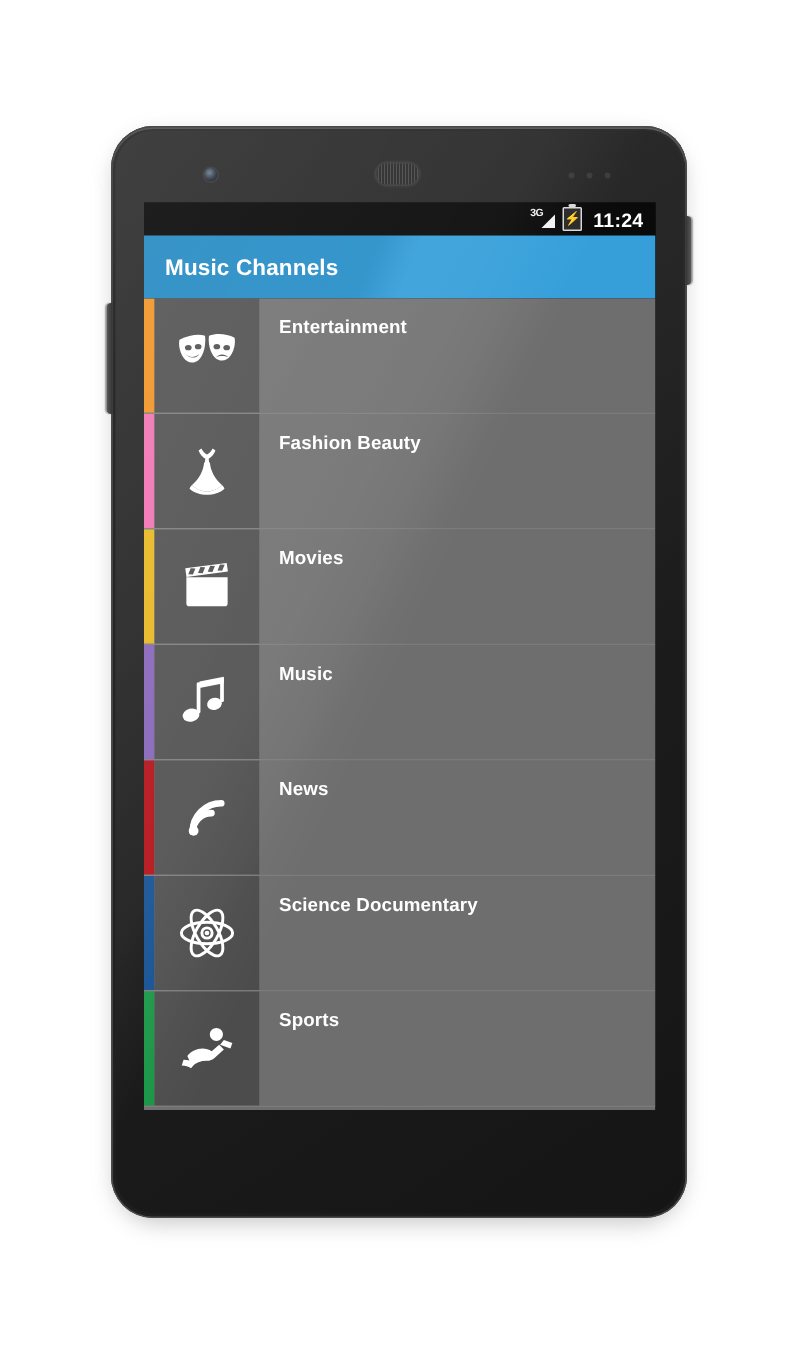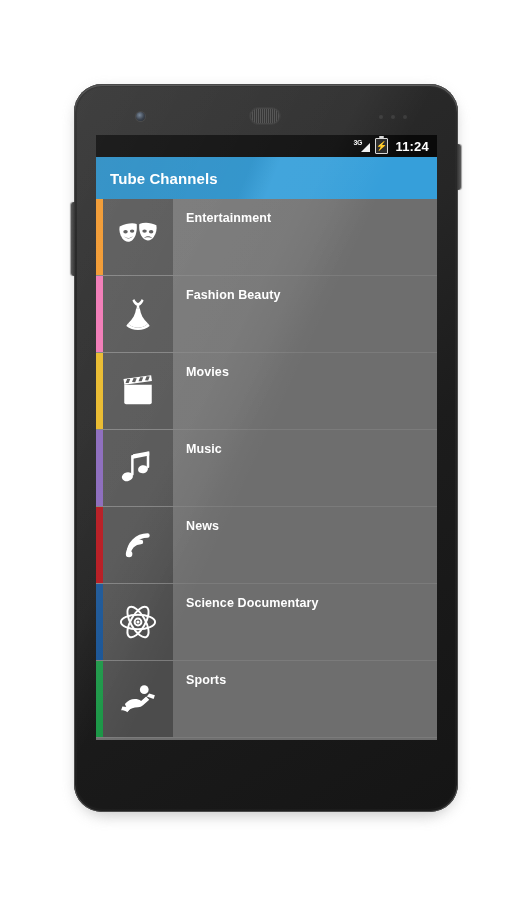--- a/index.html
+++ b/index.html
@@ -280,21 +280,21 @@
         <span class="sb-3g">3G</span>
         <span class="sb-bars"></span>
       </div>
       <div class="sb-batt">
         <span class="sb-bolt">⚡</span>
       </div>
       <div class="sb-time">11:24</div>
     </div>
 
     <div class="appbar">
-      <div class="appbar-title">Tube Channels</div>
+      <div class="appbar-title">Music Channels</div>
     </div>
 
     <div class="list" id="channel-list">
         <div class="row">
           <div class="row-stripe" style="background: rgb(240, 144, 30);"></div>
           <div class="row-iconbox">
             <svg width="42" height="42" viewBox="0 0 64 64">
               <g fill="#fff">
       <path d="M4 16c10-5 20-6 26-4 1 9-1 19-6 24-5 5-12 4-16-2-4-6-5-13-4-18z"></path>
       <path d="M34 12c8-3 18-2 26 2 1 5 0 12-4 18-4 6-11 7-16 2-5-5-7-14-6-22z"></path>

